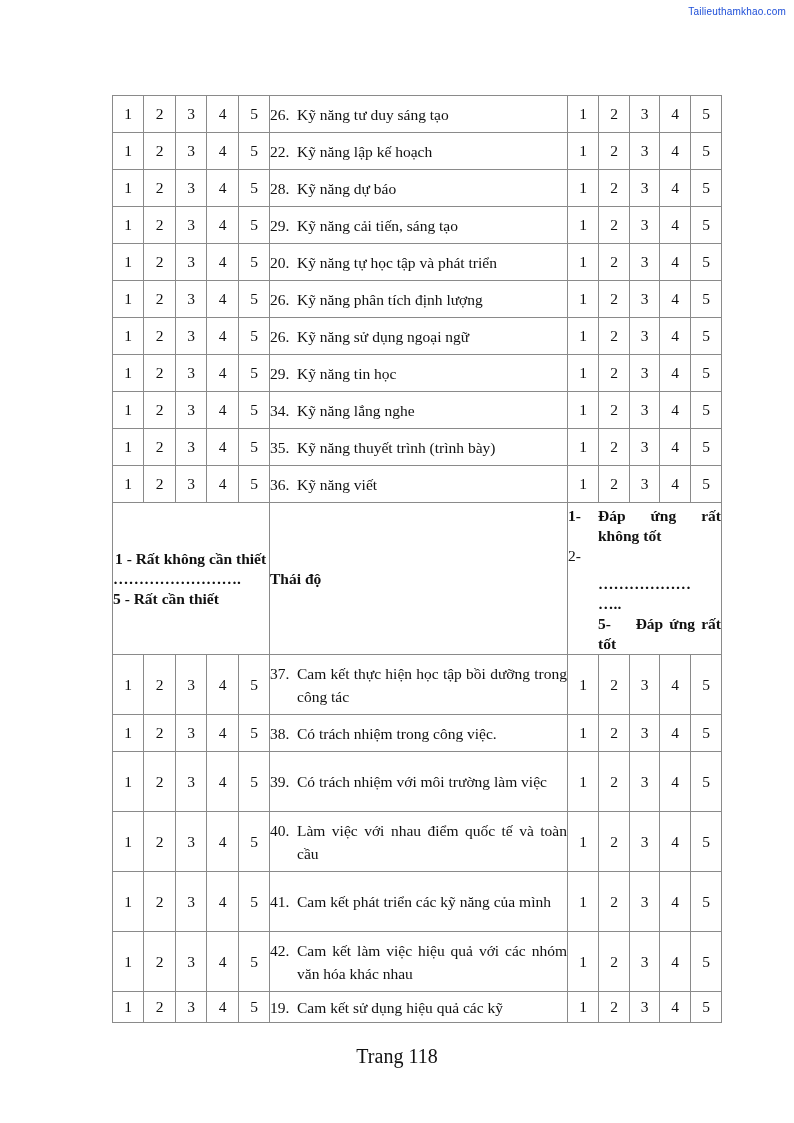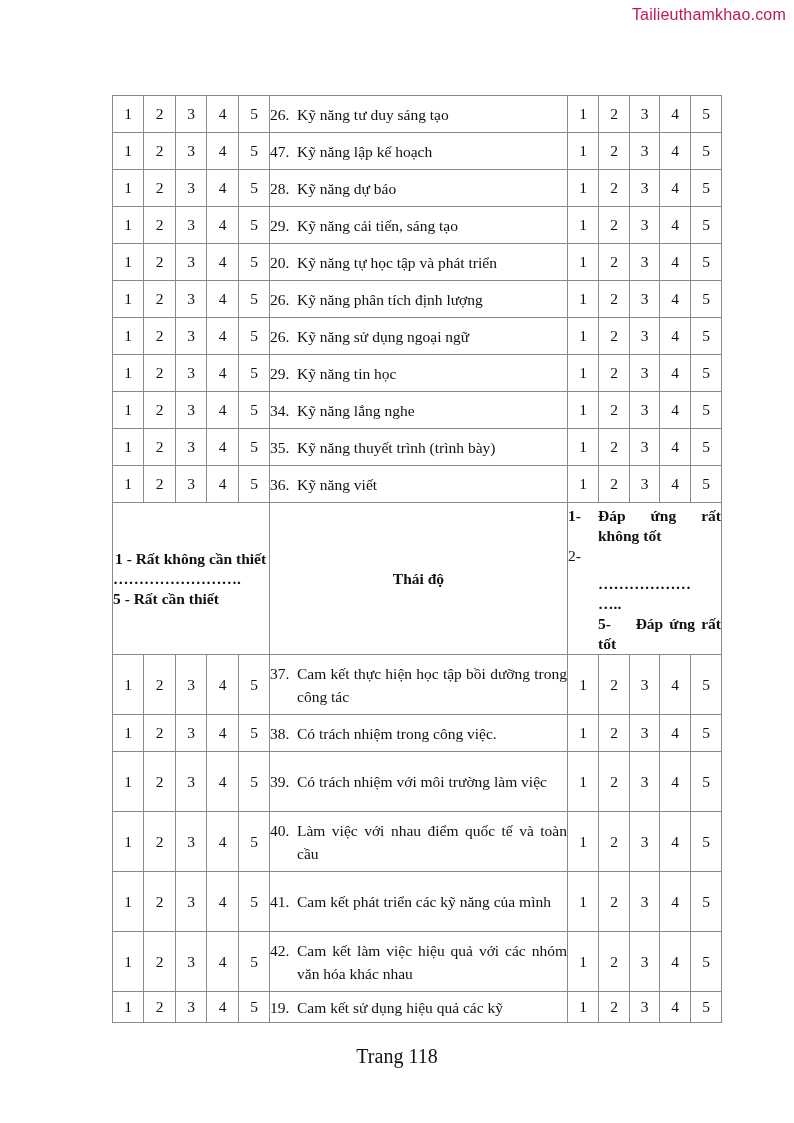--- a/index.html
+++ b/index.html
@@ -1,34 +1,34 @@
 <!DOCTYPE html>
 <html><head>
 <meta charset="utf-8">
 <style>
   html, body { margin: 0; padding: 0; background: #ffffff; }
   body { width: 794px; height: 1123px; position: relative; overflow: hidden;
          font-family: "Liberation Serif", "DejaVu Serif", serif; color: #111; }
   .watermark { position: absolute; top: 6px; right: 8px; font-family: "Liberation Sans", "DejaVu Sans", sans-serif;
-               font-size: 16px; color: #be185d; letter-spacing: 0.2px; }
+               font-size: 10px; color: #1d4ed8; letter-spacing: 0.2px; }
   table.survey { position: absolute; left: 112px; top: 95px; border-collapse: collapse; table-layout: fixed;
                  width: 609px; }
   table.survey td { border: 1px solid #8a8a8a; padding: 0; font-size: 15.5px; vertical-align: middle; }
   td.num { text-align: center; width: 30px; }
   td.item { width: 297px; vertical-align: top; padding: 0 6px 0 1px; line-height: 23px; }
   td.item .lbl { display: flex; }
   td.item .n { flex: 0 0 27px; }
   td.item .t { flex: 1; text-align: justify; text-align-last: left; }
   tr.r1 td { height: 36px; }
   tr.r2 td { height: 59px; }
   tr.r3 td { height: 36px; }
   tr.r43 td { height: 30px; }
   tr.hdr td { height: 139px; font-weight: bold; font-size: 15.5px; }
   td.hdr-left { padding: 0 6px 0 7px; line-height: 20px; }
-  td.hdr-mid { text-align: center; }
+  td.hdr-mid { text-align: left; }
   td.hdr-right { padding: 0 6px 0 8px; line-height: 20px; vertical-align: top; font-weight: bold; }
   .hr-line { display: flex; }
   .hr-line .k { flex: 0 0 30px; }
   .hr-line .v { flex: 1; text-align: justify; text-align-last: justify; }
   .hr-line .v.last { text-align-last: left; }
   .page-footer { position: absolute; top: 1045px; left: 0; width: 794px; text-align: center; font-size: 20px; }
 </style>
 </head>
 <body>
 
@@ -68,21 +68,21 @@
         <td class="num">5</td>
       </tr>
       <tr class="r1">
         <td class="num">1</td>
         <td class="num">2</td>
         <td class="num">3</td>
         <td class="num">4</td>
         <td class="num">5</td>
         <td class="item">
           <div class="lbl">
-            <span class="n">47.</span>
+            <span class="n">22.</span>
             <span class="t">Kỹ năng lập kế hoạch</span>
           </div>
         </td>
         <td class="num">1</td>
         <td class="num">2</td>
         <td class="num">3</td>
         <td class="num">4</td>
         <td class="num">5</td>
       </tr>
       <tr class="r1">

